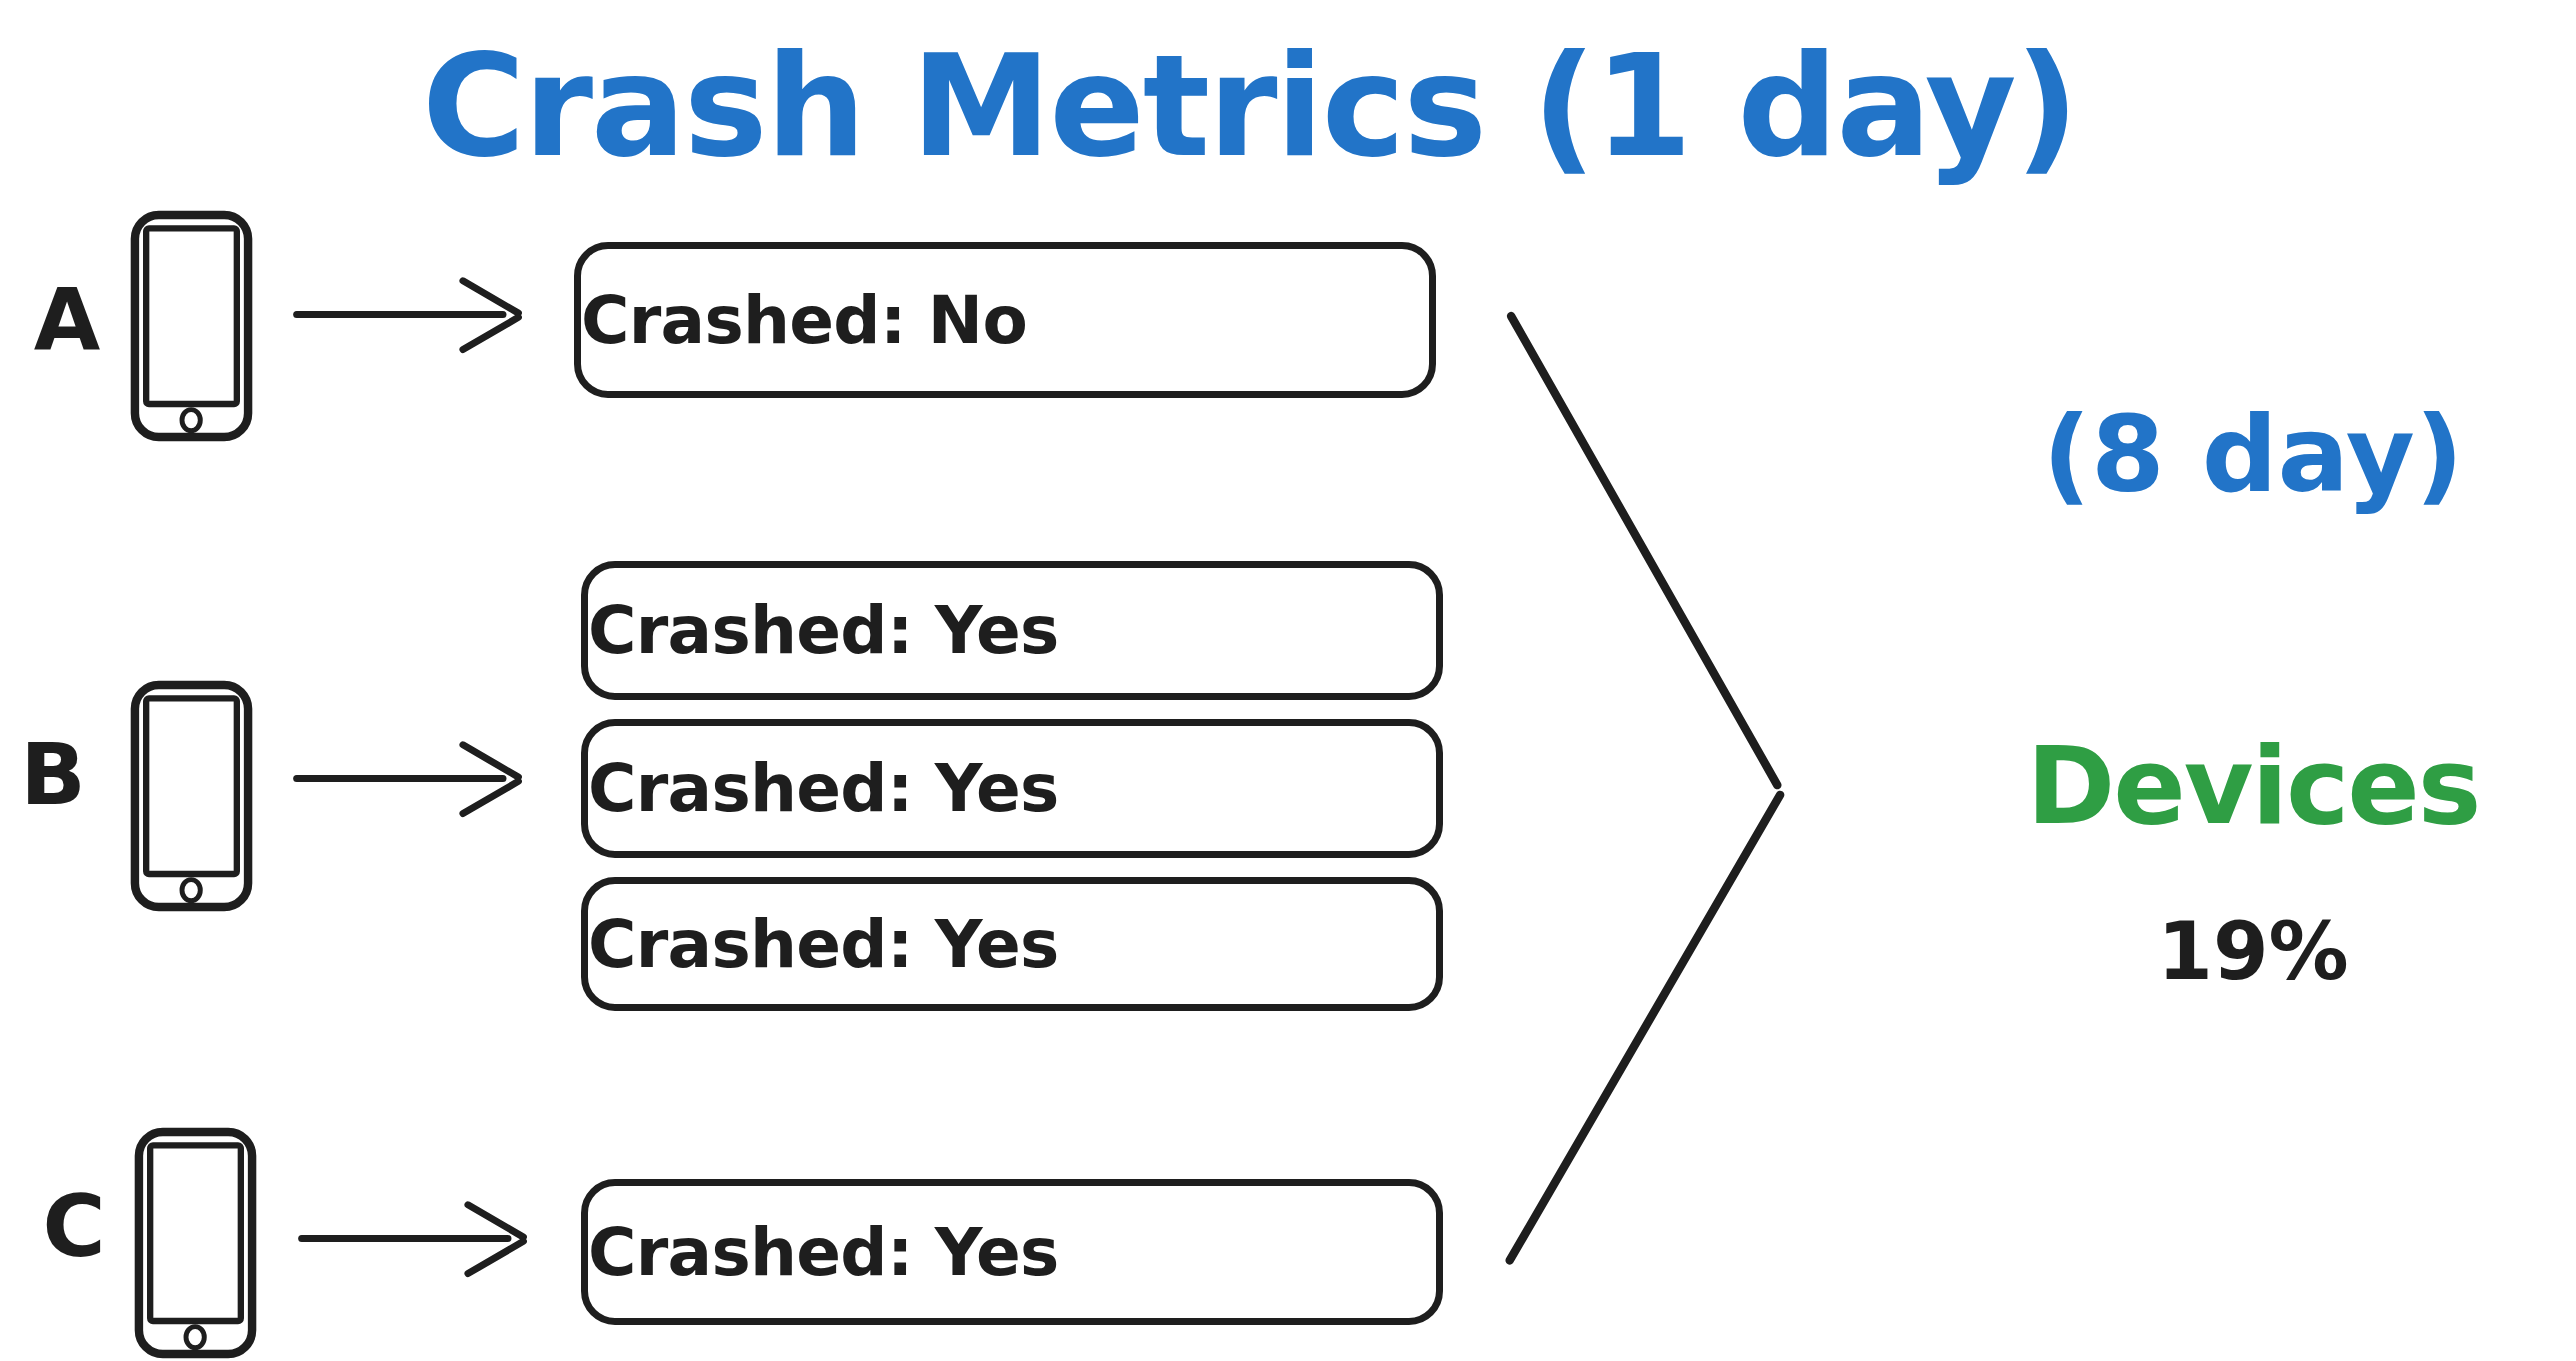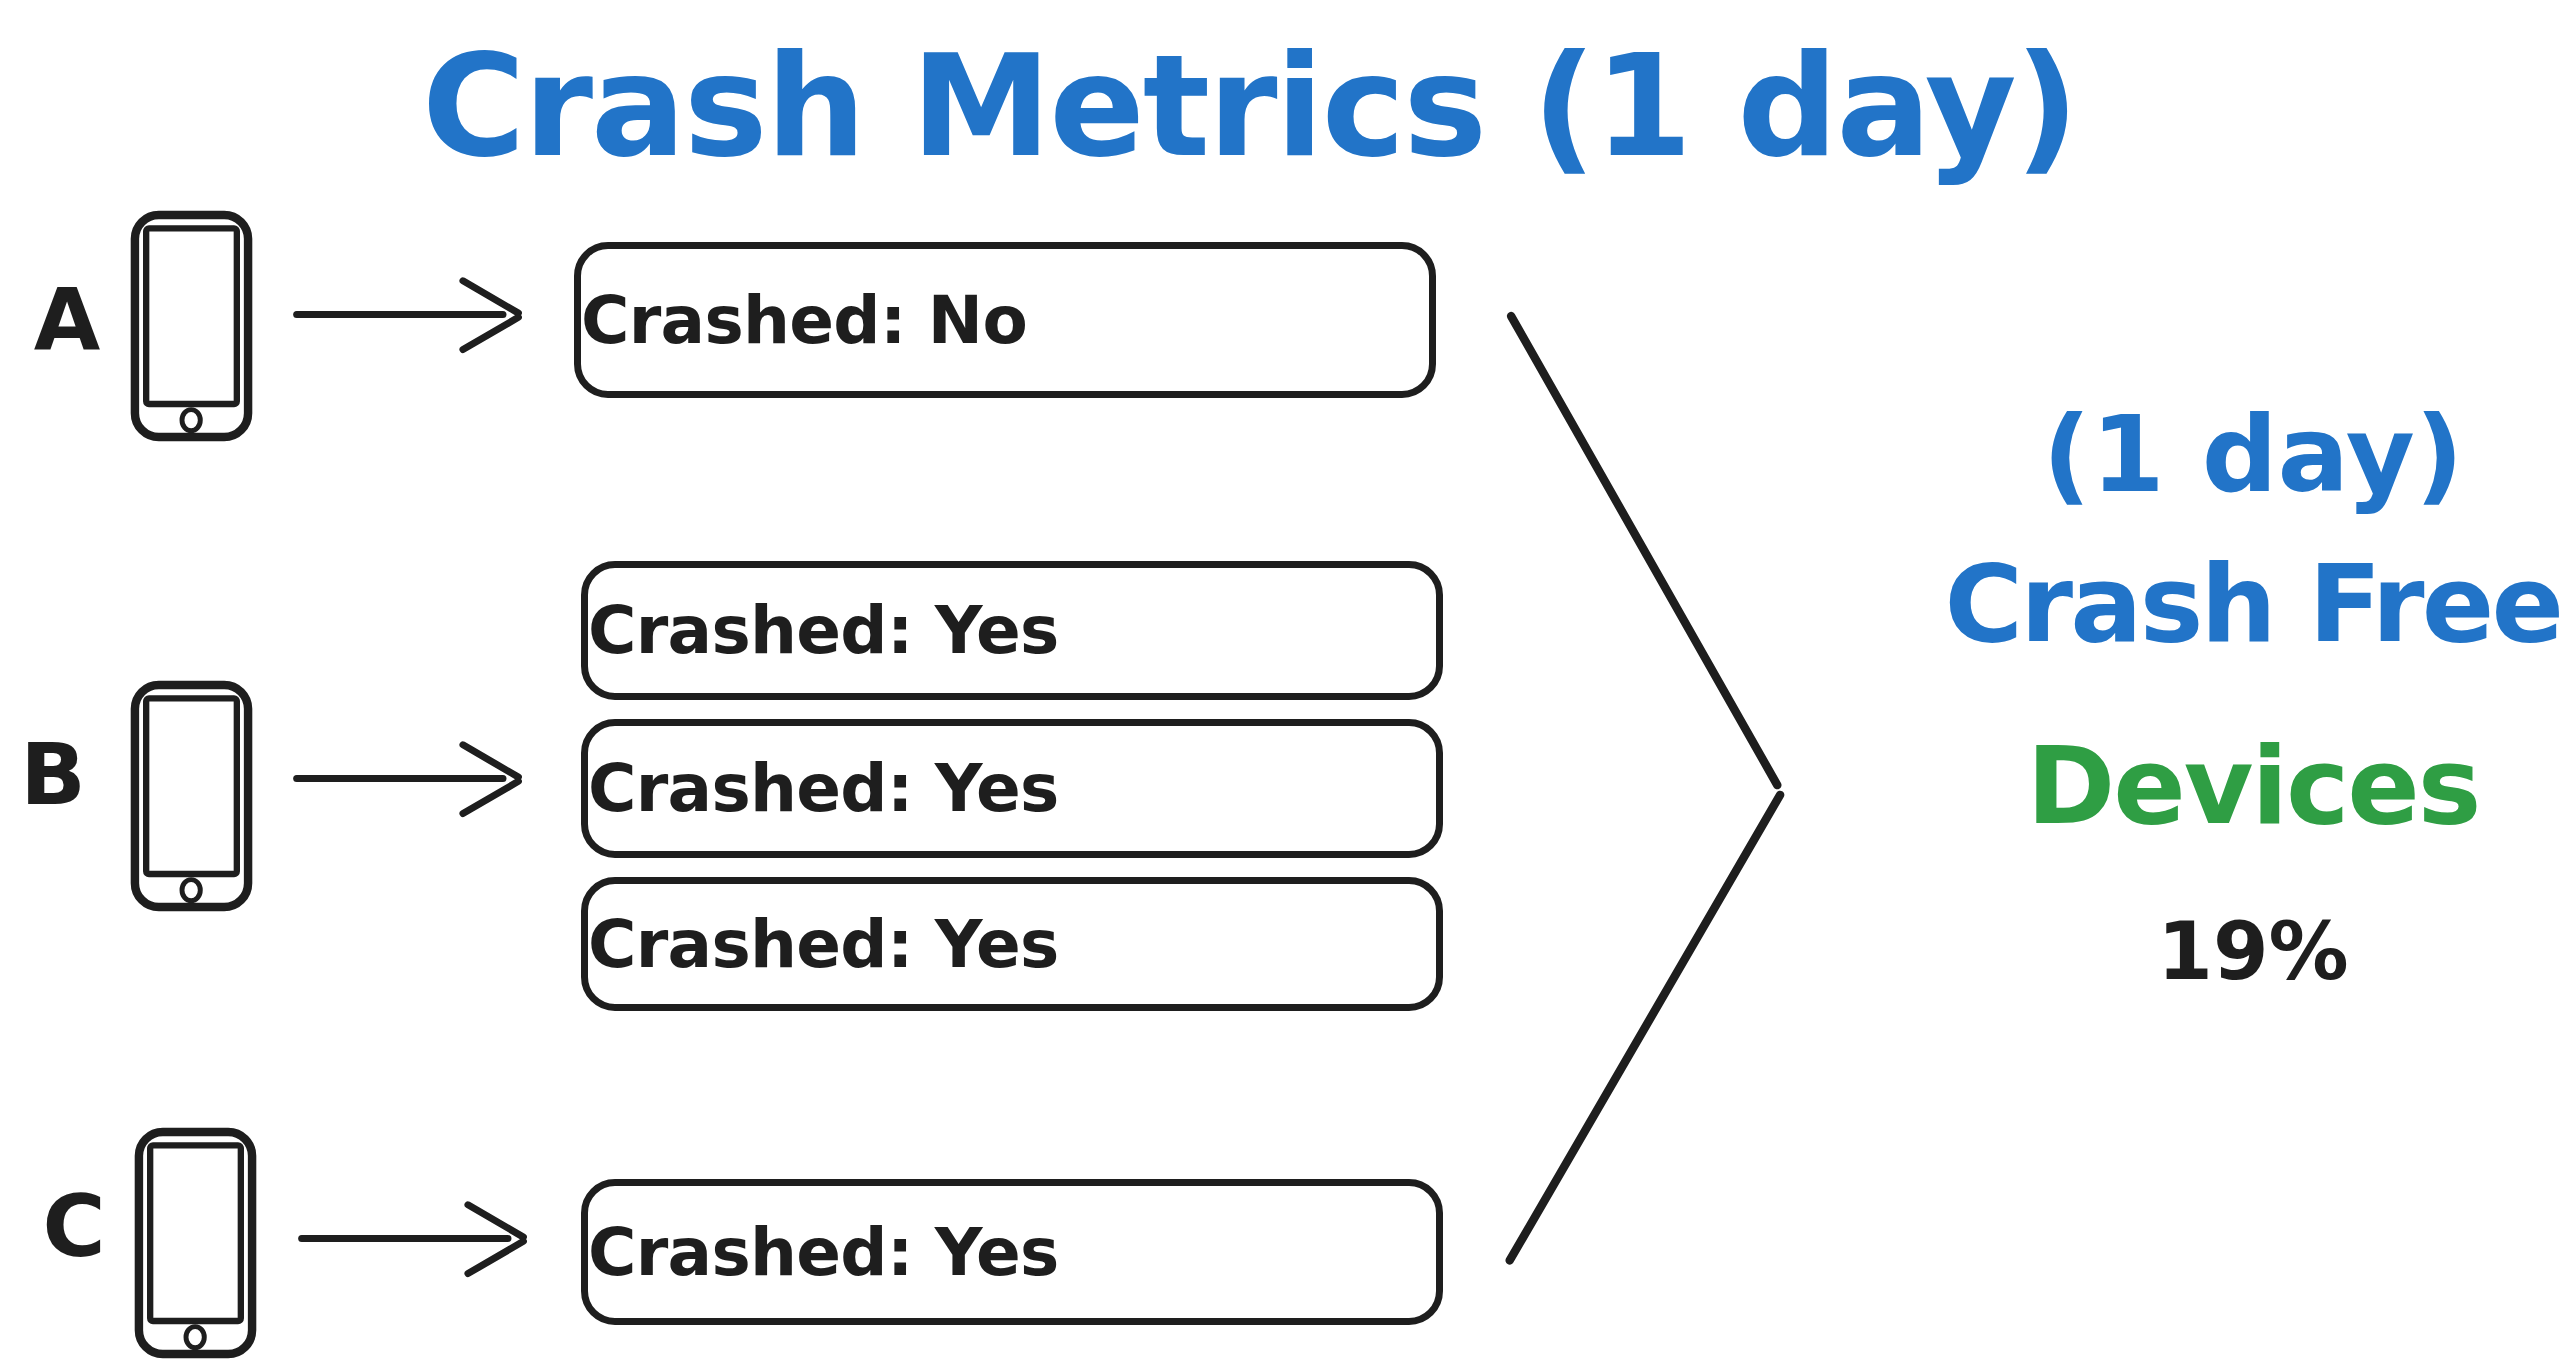--- a/index.html
+++ b/index.html
@@ -116,19 +116,18 @@
     </svg>
   <div class="abs box" style="left:581px; top:1171px; height:132px;">
     <span class="box-text">Crashed: Yes</span>
   </div>
 
   <svg class="abs" style="left:1478px; top:282px;" width="331" height="1000" viewBox="0 0 470 1420">
     <line x1="47" y1="37" x2="425" y2="703" stroke="var(--ink)" stroke-width="12" stroke-linecap="round"></line>
     <line x1="429" y1="717" x2="45" y2="1378" stroke="var(--ink)" stroke-width="12" stroke-linecap="round"></line>
   </svg>
 
-  <div class="abs r-line r-period">(1 day)</div>
-  <div class="abs r-line r-name">Crash Free</div>
+  <div class="abs r-line r-period">(8 day)</div>
   <div class="abs r-line r-target">Devices</div>
   <div class="abs r-line r-value">19%</div>
 
 </div>
 
 
 </body></html>

